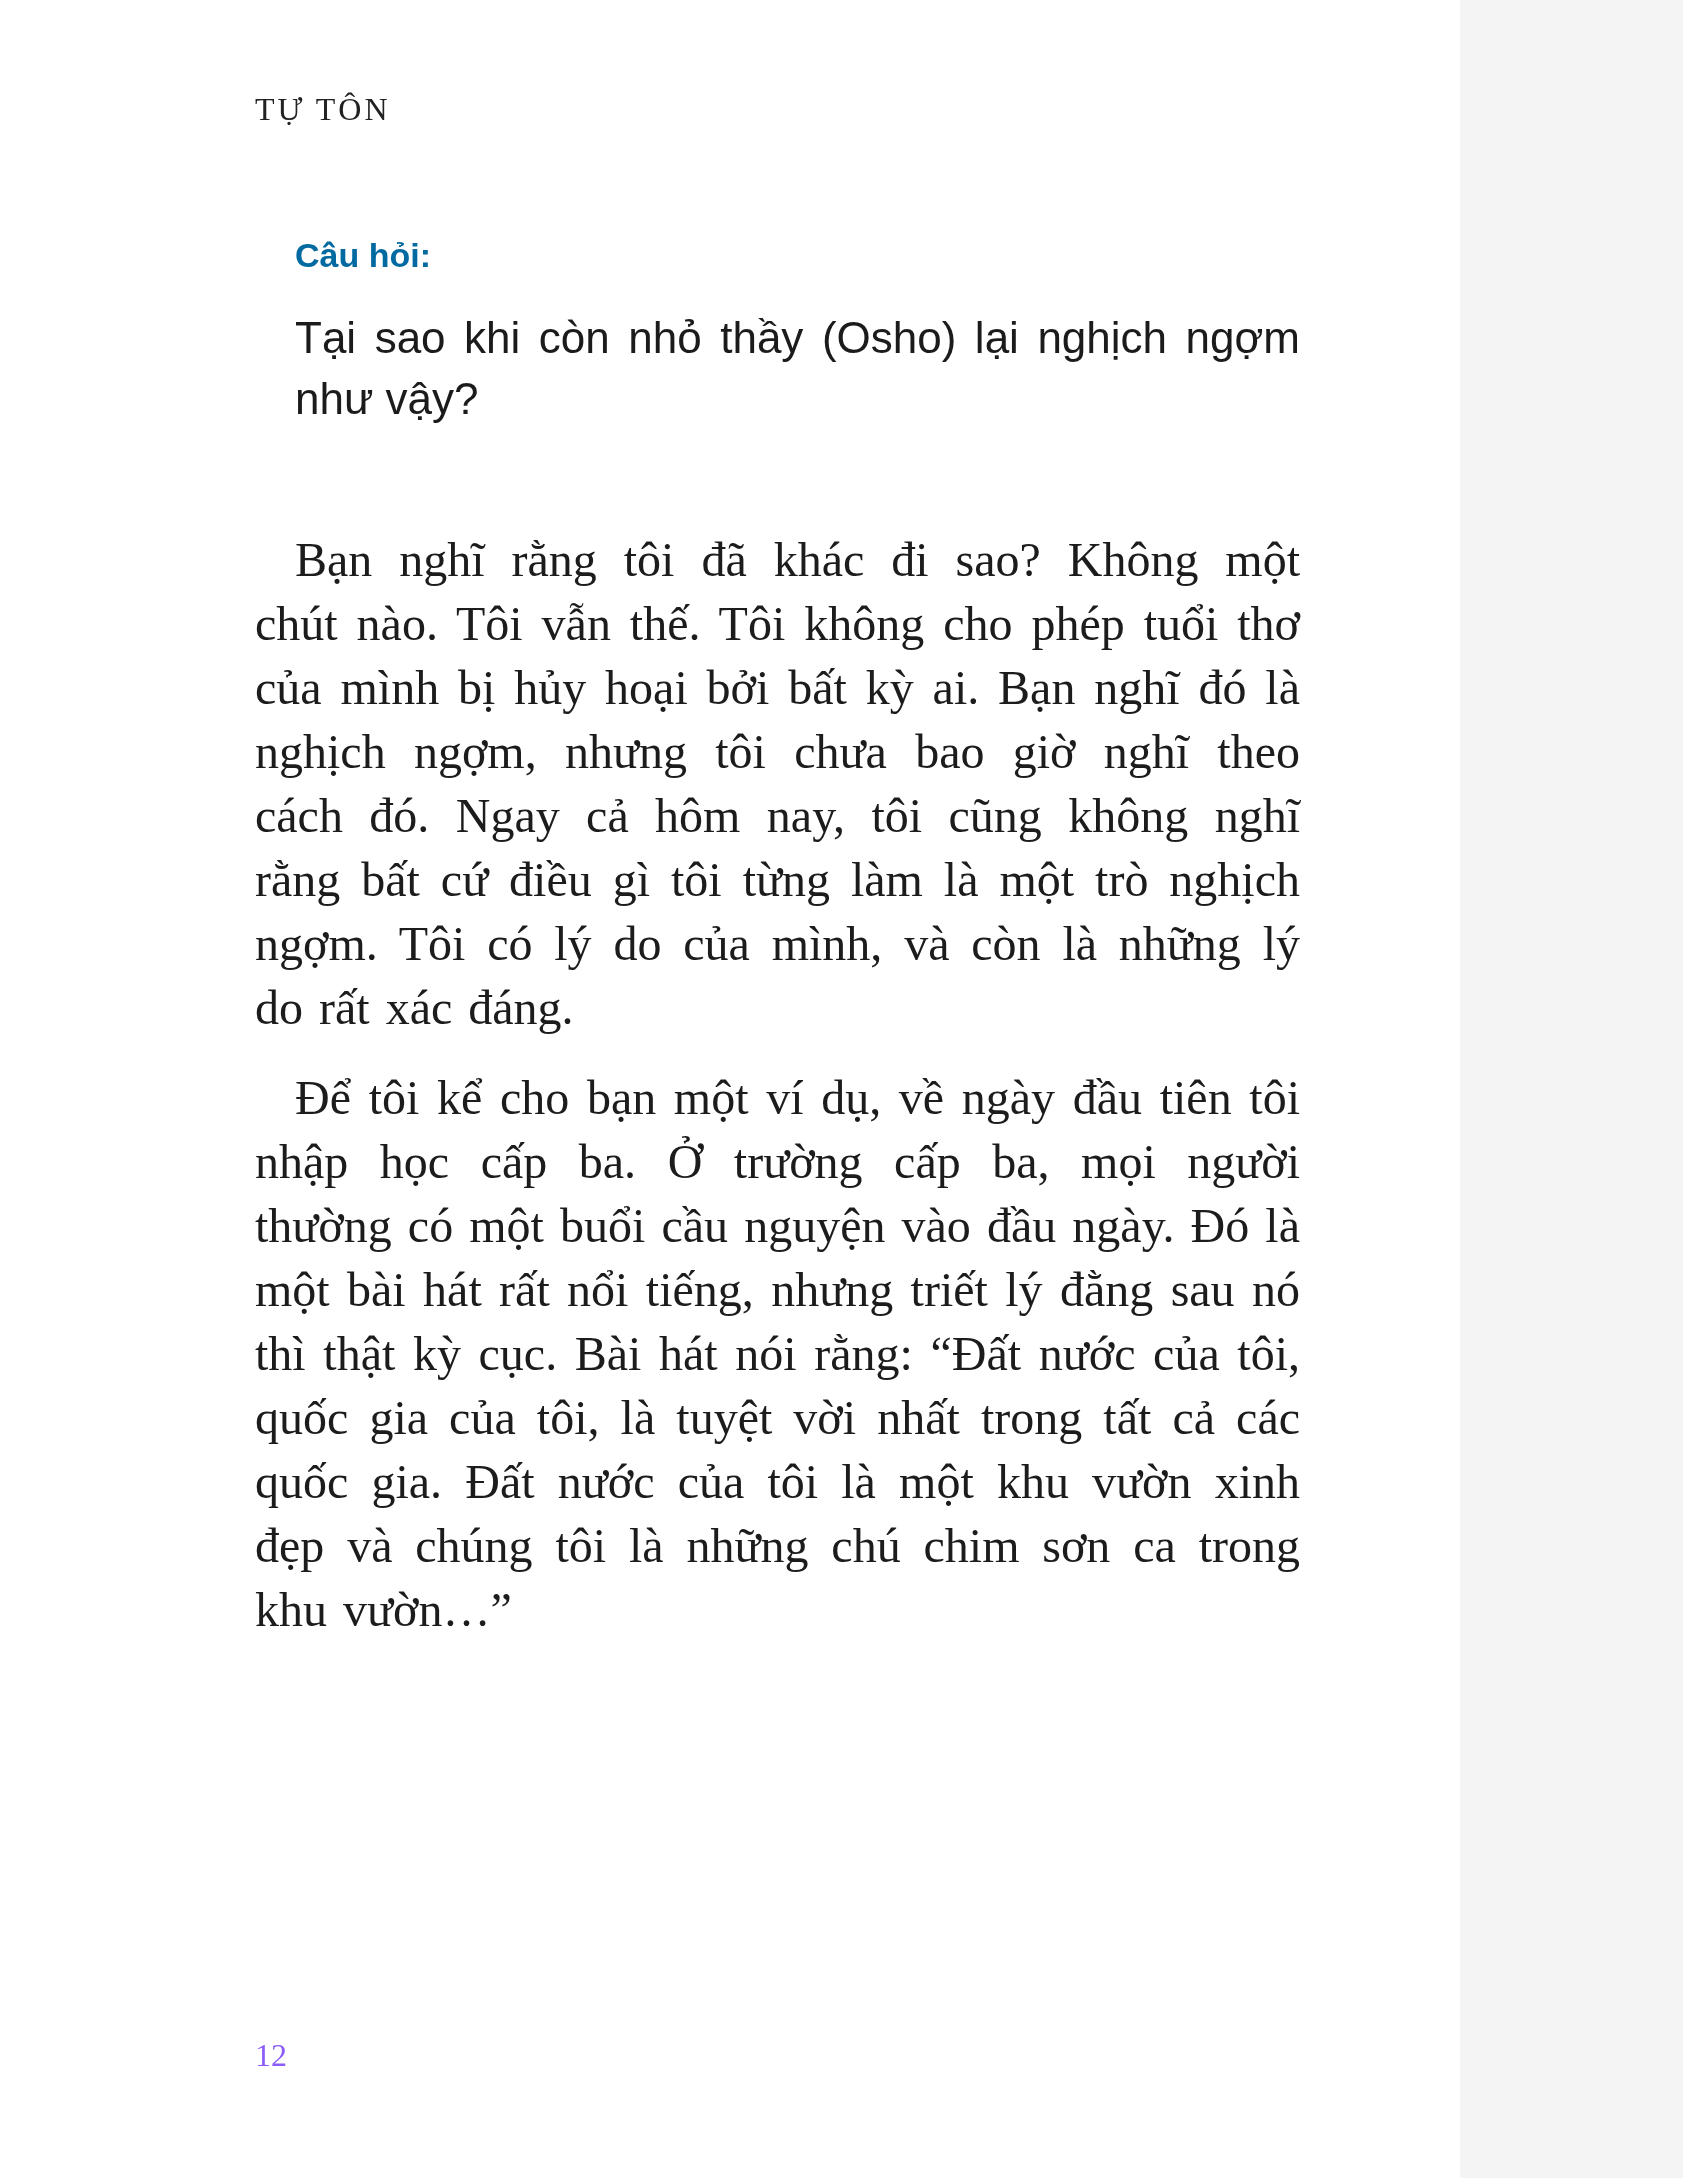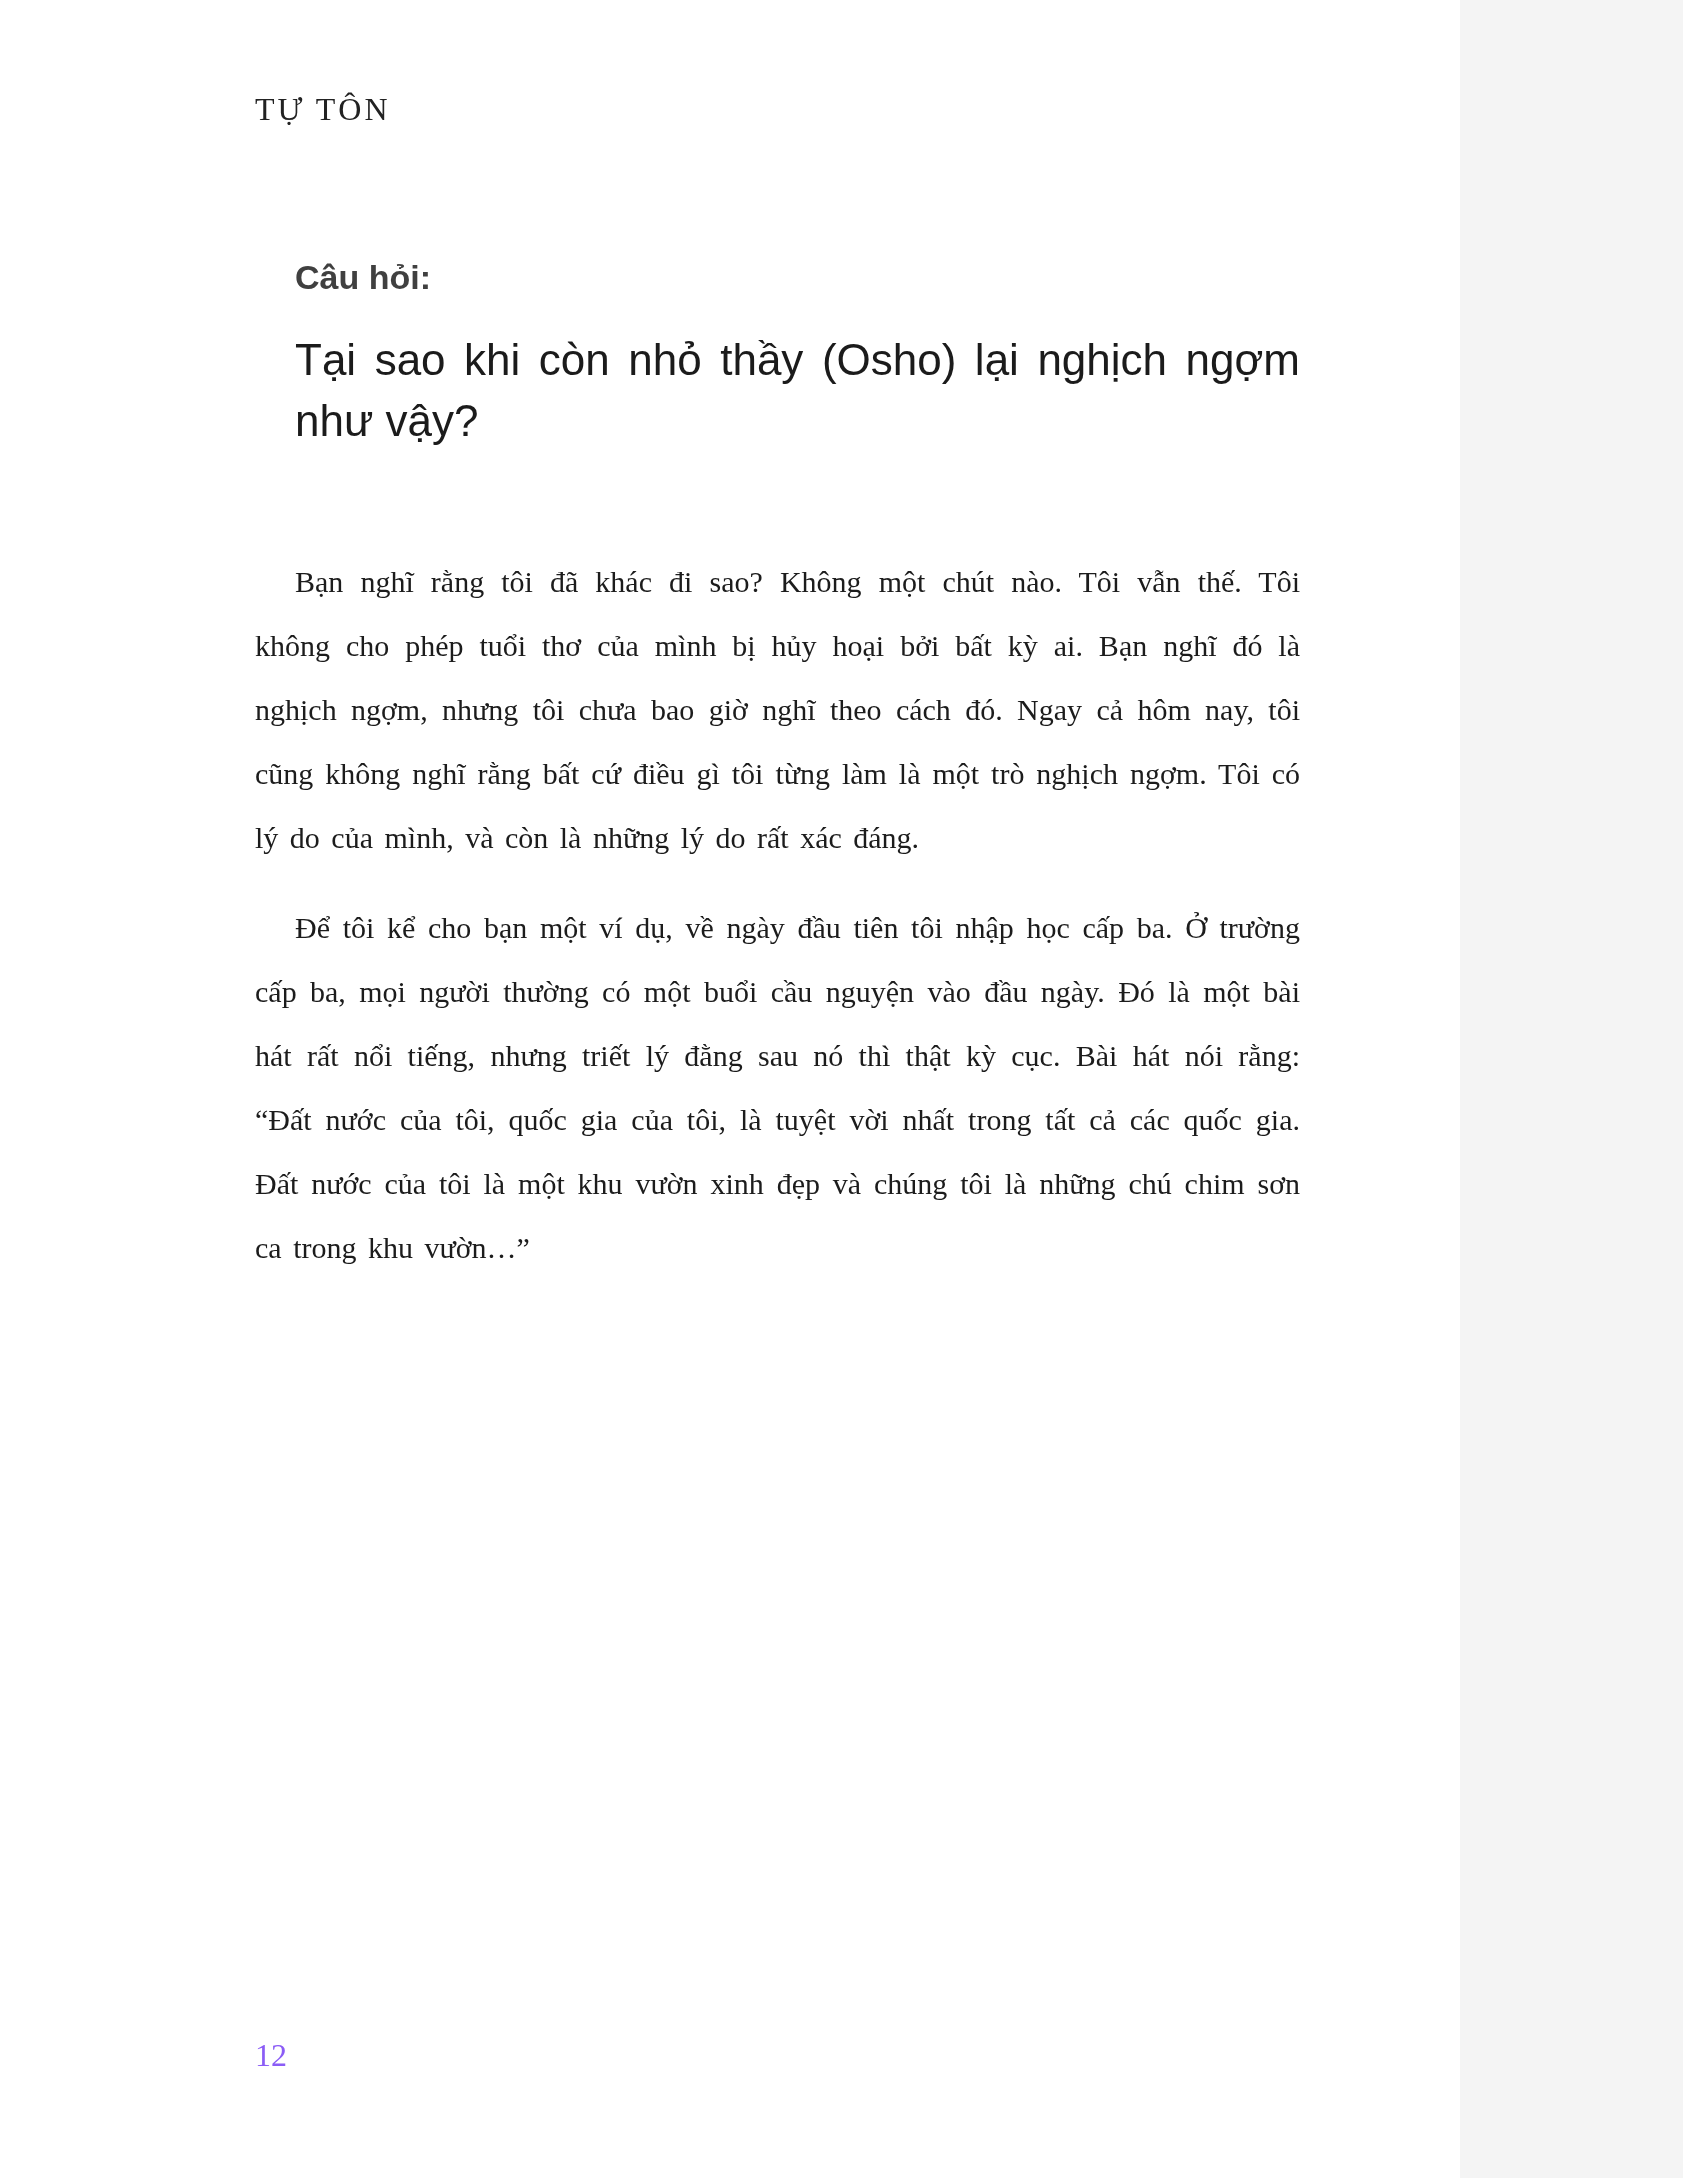--- a/index.html
+++ b/index.html
@@ -34,34 +34,33 @@
     width: 1045px;
   }
   .question-block {
     padding-left: 40px;
     margin-bottom: 99px;
     font-family: "Liberation Sans", sans-serif;
   }
   .q-label {
     font-weight: bold;
     font-size: 34px;
-    color: #404040;
+    color: #0369a1;
     margin-bottom: 32px;
-    margin-top: 22px;
   }
   .q-text {
     font-size: 44px;
     line-height: 61px;
     text-align: justify;
     color: #1b1b1b;
   }
   .body-para {
     margin: 0 0 26px 0;
     font-family: "Liberation Serif", serif;
-    font-size: 30px;
+    font-size: 48px;
     line-height: 64px;
     text-align: justify;
     text-indent: 40px;
     word-spacing: 4px;
     color: #1c1c1c;
   }
   .page-number {
     position: absolute;
     left: 255px;
     top: 2037px;

